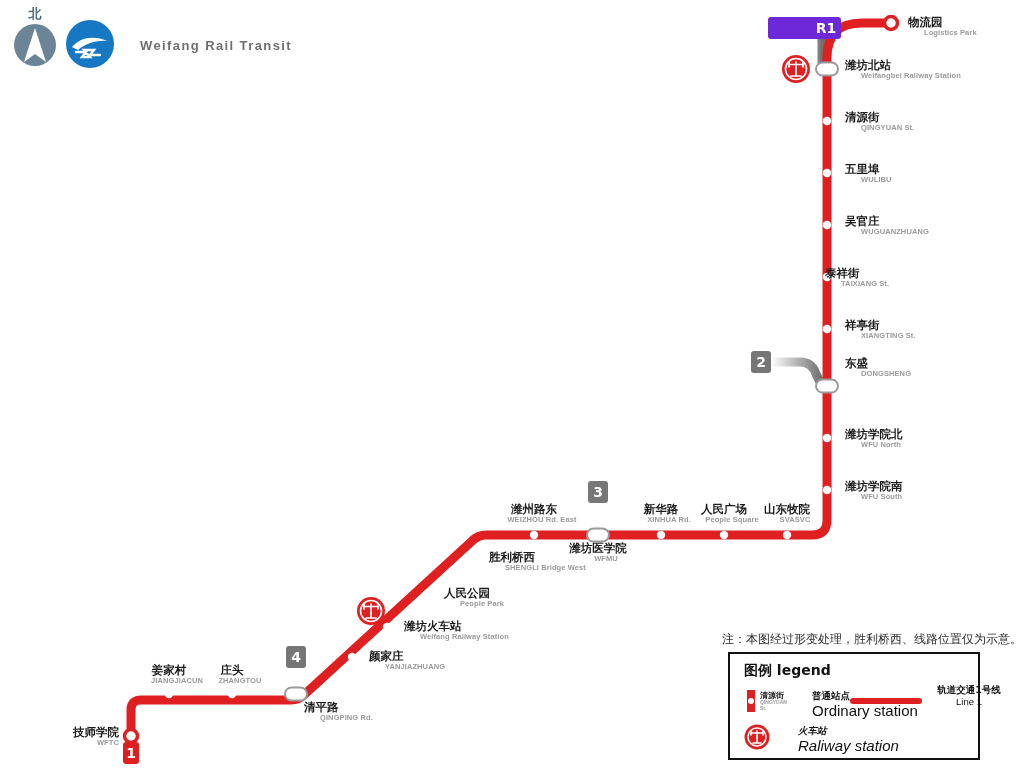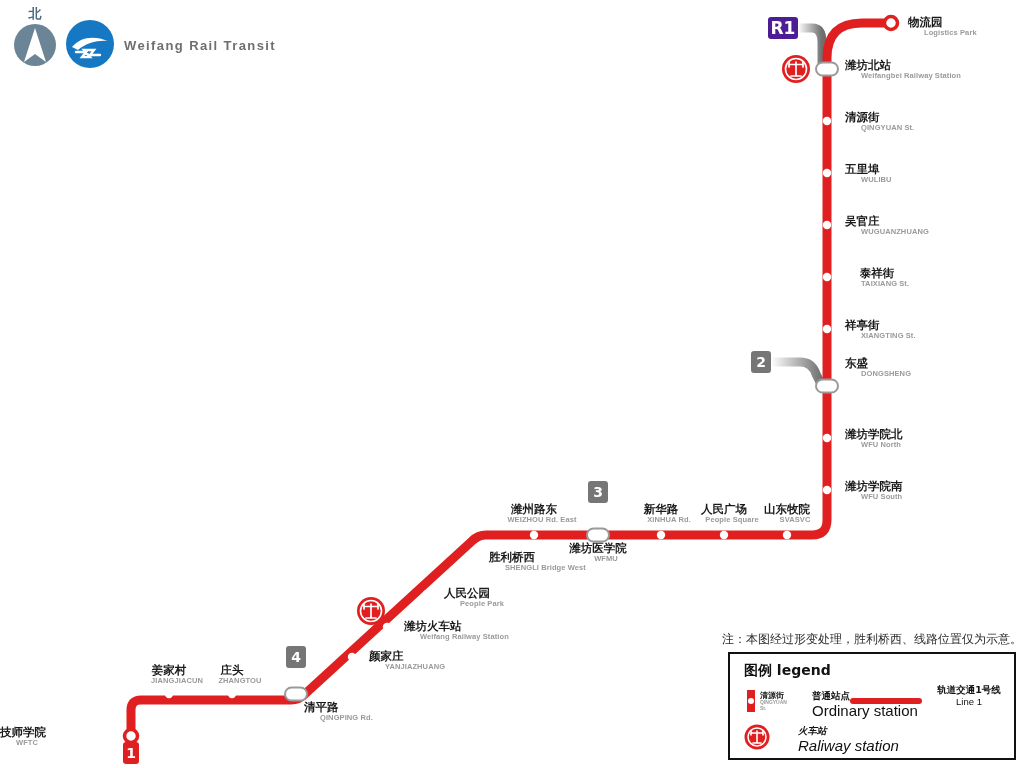--- a/index.html
+++ b/index.html
@@ -70,20 +70,21 @@
     font-family: "DejaVu Sans", sans-serif;
     display: block;
   }
   #logo-text .en {
     font-size: 13px;
     font-weight: bold;
     color: #6f6f6f;
     letter-spacing: 1.4px;
     display: block;
     margin-top: 3px;
+    margin-left: 16px;
   }
   
   .station-label {
     position: absolute;
     white-space: nowrap;
     line-height: 1.05;
   }
   .station-label .cn {
     display: block;
     font-size: 11.5px;
@@ -93,21 +94,21 @@
   }
   .station-label .en {
     display: block;
     font-size: 7.5px;
     font-weight: bold;
     color: #9a9a9a;
     margin-top: 1px;
     letter-spacing: 0.1px;
     padding-left: 16px;
   }
-  .station-label.align-right { }
+  .station-label.align-right { text-align: right; }
   .station-label.align-center { text-align: center; }
   
   .line-badge {
     position: absolute;
     display: flex;
     align-items: center;
     justify-content: center;
     color: #ffffff;
     font-weight: bold;
     font-family: "DejaVu Sans", sans-serif;
@@ -122,21 +123,21 @@
     top: 631px;
     font-size: 12px;
     color: #2b2b2b;
     font-family: "DejaVu Sans", sans-serif;
     white-space: nowrap;
   }
   #legend-box {
     position: absolute;
     left: 728px;
     top: 652px;
-    width: 288px;
+    width: 252px;
     height: 108px;
     border: 2px solid #111111;
     background: #ffffff;
     box-sizing: border-box;
   }
   #legend-title {
     position: absolute;
     left: 14px;
     top: 8px;
     font-size: 14px;
@@ -297,21 +298,21 @@
         <circle cx="387" cy="627" r="4.2" fill="#ffffff"></circle>
         <circle cx="352" cy="657" r="4.2" fill="#ffffff"></circle>
         <rect x="285" y="687.5" width="22" height="13" rx="6.5" fill="#ffffff" stroke="#9a9a9a" stroke-width="2"></rect>
         <circle cx="232" cy="694" r="4.2" fill="#ffffff"></circle>
         <circle cx="169" cy="694" r="4.2" fill="#ffffff"></circle>
         <circle cx="131" cy="736" r="6.5" fill="#ffffff" stroke="#e02020" stroke-width="3.5"></circle>
       </g>
   </svg>
 
   <div id="badges">
-      <div class="line-badge grey" style="left: 768px; top: 17px; width: 30px; height: 22px; background: #4c1d95; font-size: 17px;">R1</div>
+      <div class="line-badge grey" style="left: 768px; top: 17px; width: 30px; height: 22px; background: #6d28d9; font-size: 14px; padding-left: 43px;">R1</div>
       <div class="line-badge grey" style="left: 751px; top: 351px; width: 20px; height: 22px; background: rgb(118, 118, 118); font-size: 14px;">2</div>
       <div class="line-badge grey" style="left: 588px; top: 481px; width: 20px; height: 22px; background: rgb(118, 118, 118); font-size: 14px;">3</div>
       <div class="line-badge grey" style="left: 286px; top: 646px; width: 20px; height: 22px; background: rgb(118, 118, 118); font-size: 14px;">4</div>
       <div class="line-badge red" style="left: 123px; top: 742px; width: 16px; height: 22px; background: rgb(224, 32, 32); font-size: 14px;">1</div>
     </div>
 
   <div id="labels">
       <div class="station-label" style="top: 16px; left: 908px;">
         <span class="cn">物流园</span>
         <span class="en">Logistics Park</span>
@@ -325,21 +326,21 @@
         <span class="en">QINGYUAN St.</span>
       </div>
       <div class="station-label" style="top: 163px; left: 845px;">
         <span class="cn">五里埠</span>
         <span class="en">WULIBU</span>
       </div>
       <div class="station-label" style="top: 215px; left: 845px;">
         <span class="cn">吴官庄</span>
         <span class="en">WUGUANZHUANG</span>
       </div>
-      <div class="station-label" style="top: 267px; left: 845px; text-align: center;">
+      <div class="station-label" style="top: 267px; left: 825px;">
         <span class="cn">泰祥街</span>
         <span class="en">TAIXIANG St.</span>
       </div>
       <div class="station-label" style="top: 319px; left: 845px;">
         <span class="cn">祥亭街</span>
         <span class="en">XIANGTING St.</span>
       </div>
       <div class="station-label" style="top: 357px; left: 845px;">
         <span class="cn">东盛</span>
         <span class="en">DONGSHENG</span>

